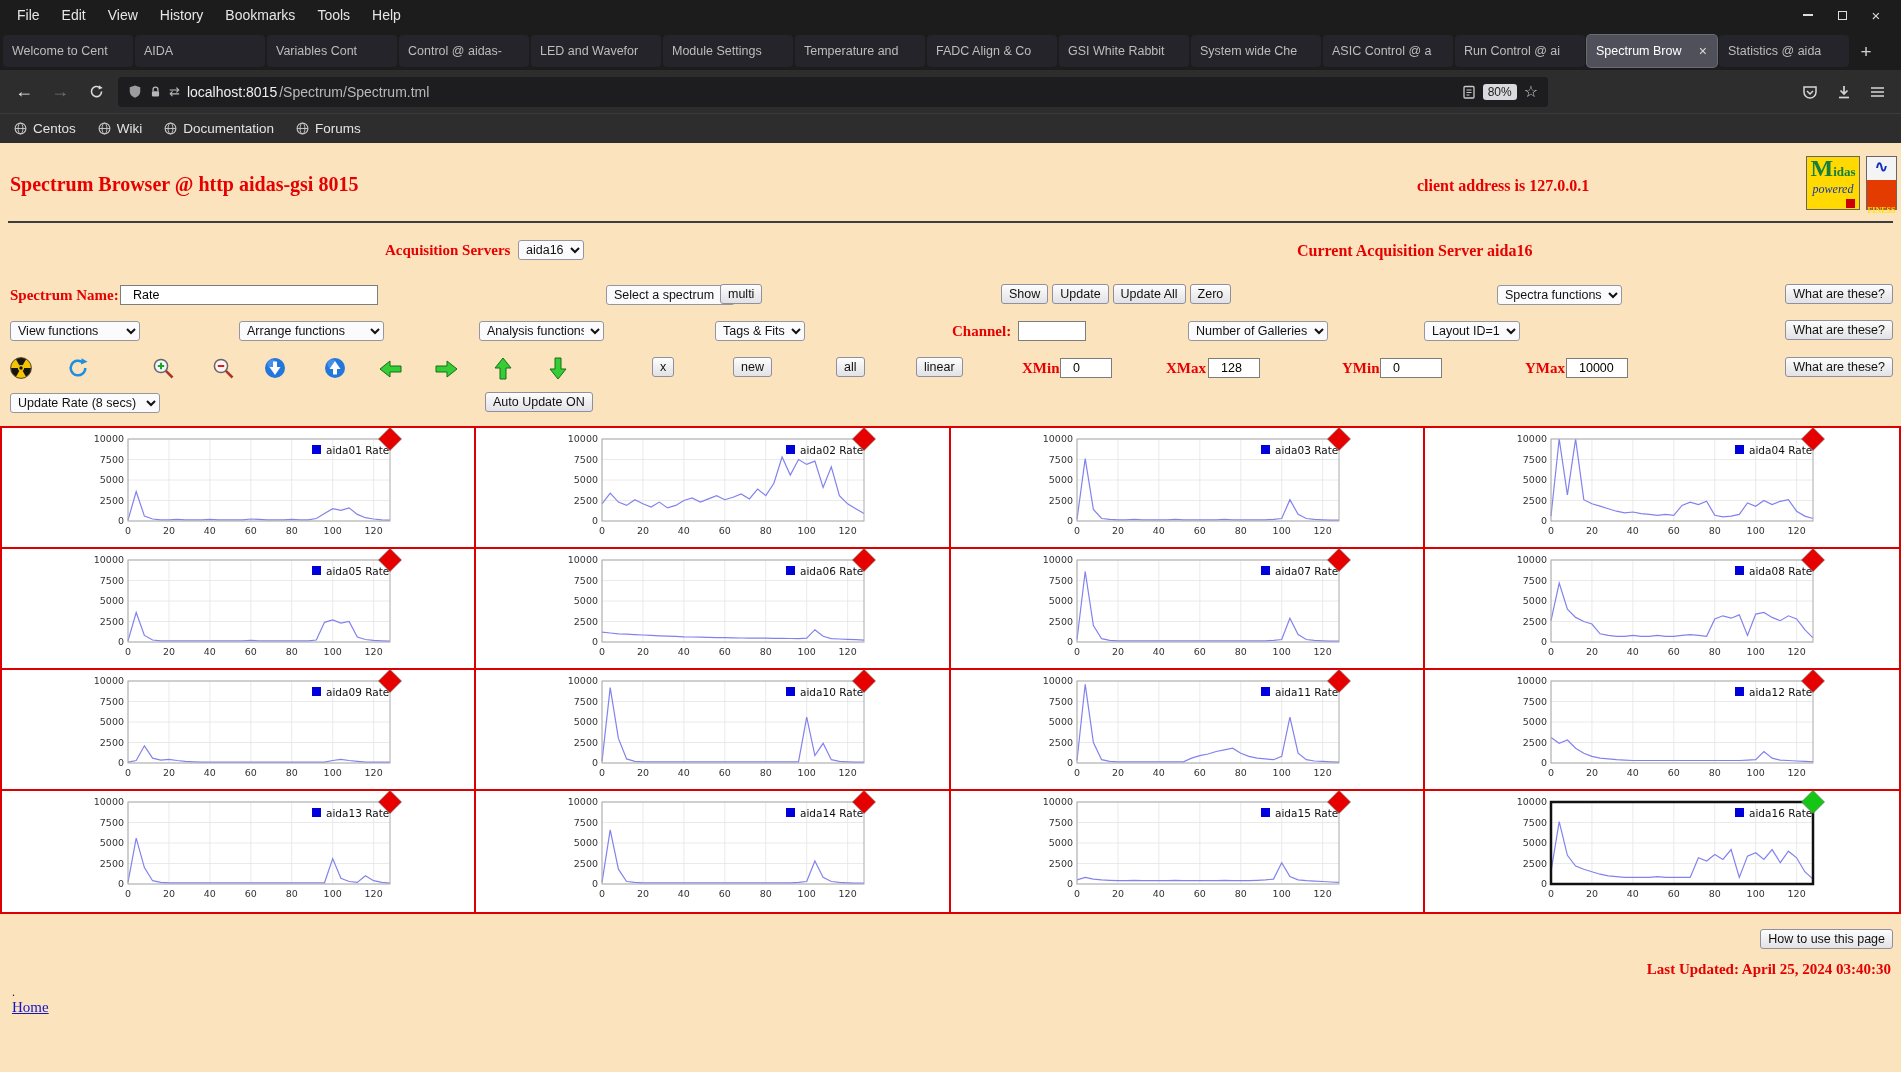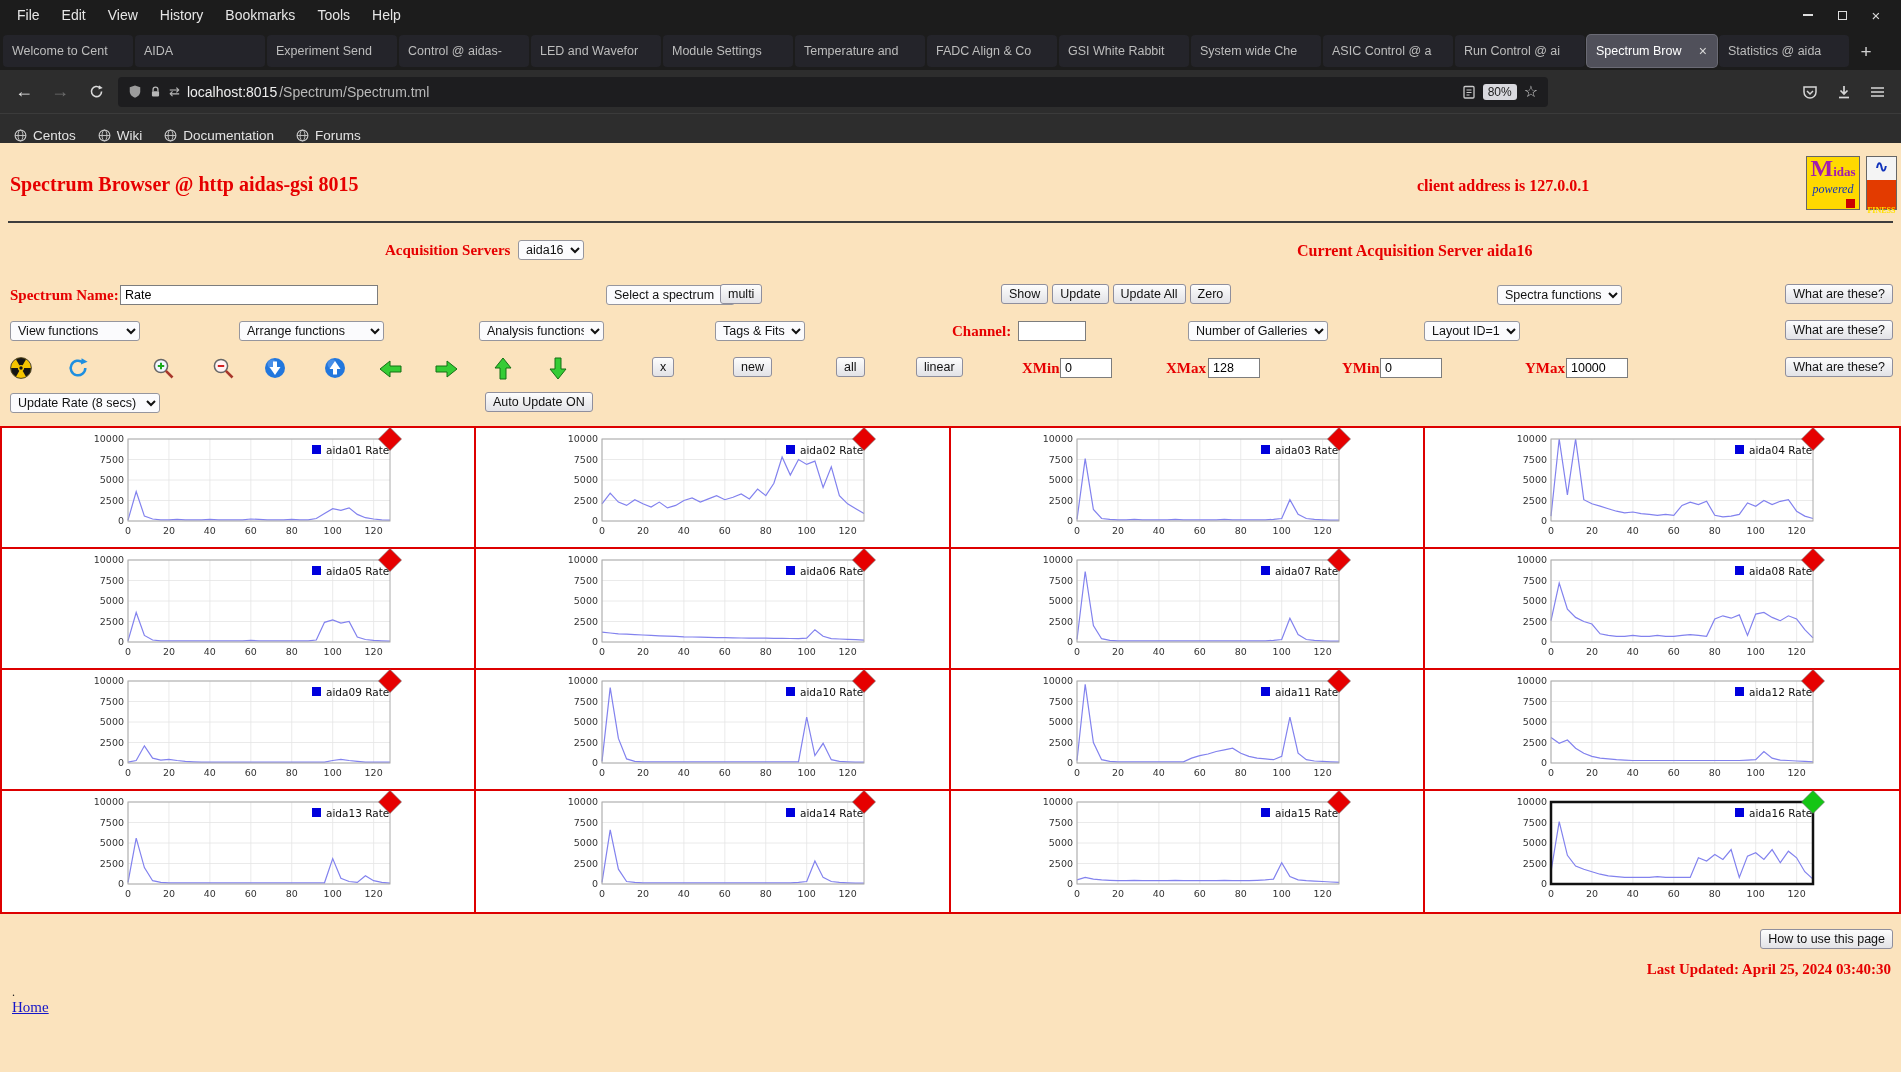--- a/index.html
+++ b/index.html
@@ -25,38 +25,38 @@
   .navbtn { width:28px; height:28px; display:flex; align-items:center; justify-content:center; font-size:18px; color:#e3e3e3; border-radius:4px; }
   .navbtn.disabled { color:#6f6f6f; }
   .urlbar { width:1430px; height:30px; background:#1d1d1f; border-radius:4px; display:flex; align-items:center; gap:7px; padding:0 10px; }
   .url-text { font-size:14px; color:#efefef; }
   .url-path { color:#b9b9b9; }
   .url-spacer { flex:1; }
   .zoom-badge { background:#d9d9de; color:#1b1b1b; border-radius:3px; font-size:12px; padding:1px 5px; }
   .star { color:#cfcfcf; font-size:16px; }
   .nav-right { margin-left:auto; display:flex; align-items:center; gap:18px; padding-right:6px; }
 
-  .bookmarksbar { height:30px; background:#2d2d2d; border-top:1px solid #3b3b3b; display:flex; align-items:flex-end; gap:22px; padding:0 14px; color:#e2e2e2; font-size:13.5px; }
+  .bookmarksbar { height:30px; background:#2d2d2d; border-top:1px solid #3b3b3b; display:flex; align-items:center; gap:22px; padding:0 14px; color:#e2e2e2; font-size:13.5px; }
   .bm { display:flex; align-items:center; gap:6px; }
 
   
   .page { position:relative; width:1901px; height:740px; background:#fbe3bd; font-family:"Liberation Serif",serif; }
   .abs { position:absolute; }
   .crow { position:absolute; left:0; width:100%; height:34px; }
   .crow > * { position:absolute; top:0; }
   .rlab { color:#e60000; font-weight:bold; font-size:15px; font-family:"Liberation Serif",serif; }
   .title { color:#e60000; font-weight:bold; font-size:20px; }
   .pbtn { font-family:"Liberation Sans",sans-serif; font-size:12.5px; color:#111; background:linear-gradient(#fdfdfd,#e2e2e6); border:1px solid #8f8f9d; border-radius:3px; padding:2px 7px; white-space:nowrap; }
   .psel { font-family:"Liberation Sans",sans-serif; font-size:12.5px; color:#111; background:#fbfbfd; border:1px solid #96969e; border-radius:3px; padding:1px 3px; }
-  .pinput { font-family:"Liberation Sans",sans-serif; font-size:12.5px; border:1px solid #7d7d7d; background:#fff; padding:1px 4px; height:20px; }
+  .pinput { font-family:"Liberation Sans",sans-serif; font-size:12.5px; border:1px solid #7d7d7d; background:#fff; padding:1px 12px; height:20px; }
   .hr { position:absolute; left:8px; right:8px; border-top:2px solid #3d3d3d; }
   .icon { display:inline-flex; align-items:center; justify-content:center; }
 
   .logo-midas { position:absolute; width:54px; height:54px; background:#ffd900; border:1px solid #666; display:flex; flex-direction:column; align-items:center; justify-content:center; font-family:"Liberation Serif",serif; }
-  .logo-midas .m { color:#a21caf; font-size:24px; font-weight:bold; line-height:20px; }
+  .logo-midas .m { color:#15803d; font-size:24px; font-weight:bold; line-height:20px; }
   .logo-midas .rest { color:#1133bb; font-size:12px; font-style:italic; }
   .logo-midas .sq { width:9px; height:9px; background:#cc0000; align-self:flex-end; margin:2px 4px 0 0; }
   .logo-gsi { position:absolute; width:31px; height:54px; border:1px solid #666; background:linear-gradient(#f4f4f4 45%, #e33b00 45%); display:flex; flex-direction:column; }
   .logo-gsi .glyph { height:45%; display:flex; align-items:center; justify-content:center; color:#1133bb; font-weight:bold; font-size:16px; }
   .logo-gsi .txt { height:55%; display:flex; align-items:center; justify-content:center; color:#ffe000; font-size:8px; font-weight:bold;margin-top:30px; }
 
   
   .grid { position:absolute; left:0; right:0; top:283px; display:grid; grid-template-columns:repeat(4,1fr); background:#fff; border:2px solid #dd0000; }
   .cell { position:relative; height:121px; border-right:2px solid #dd0000; border-bottom:2px solid #dd0000; background:#fff; }
   .cell:nth-child(4n) { border-right:none; }
@@ -97,21 +97,21 @@
   </div>
 
   <div class="tabbar" id="tabs">
       <div class="tab">
         <span class="tab-label">Welcome to Cent</span>
       </div>
       <div class="tab">
         <span class="tab-label">AIDA</span>
       </div>
       <div class="tab">
-        <span class="tab-label">Experiment Send</span>
+        <span class="tab-label">Variables Cont</span>
       </div>
       <div class="tab">
         <span class="tab-label">Control @ aidas-</span>
       </div>
       <div class="tab">
         <span class="tab-label">LED and Wavefor</span>
       </div>
       <div class="tab">
         <span class="tab-label">Module Settings</span>
       </div>

